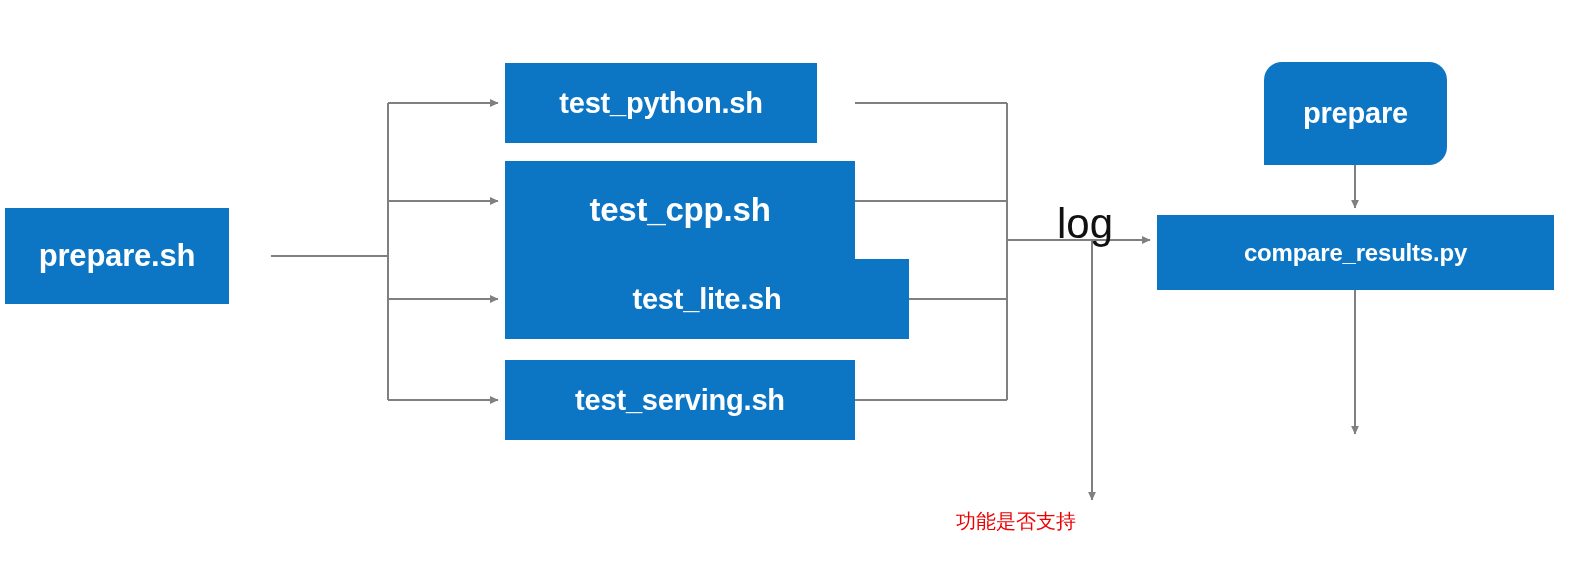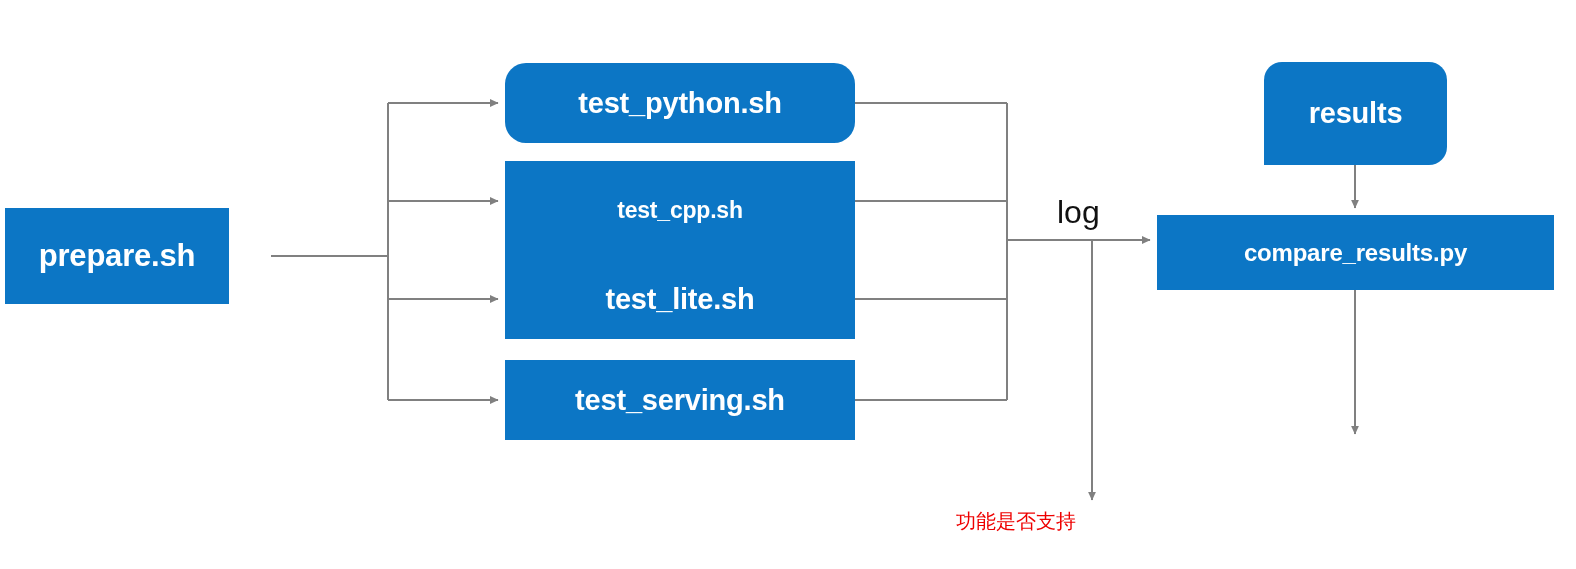--- a/index.html
+++ b/index.html
@@ -55,28 +55,28 @@
     color: #ee0000;
     font-weight: normal;
     font-family: "DejaVu Sans", "Liberation Sans", sans-serif;
     white-space: nowrap;
     text-align: center;
     z-index: 3;
   }
 
   
   #node-prepare      { left: 5px;    top: 208px; width: 224px; height: 96px;  font-size: 31px; }
-  #node-test-python  { left: 505px;  top: 63px;  width: 350px; height: 80px;  font-size: 29px; border-radius: 21px; }
-  #node-test-cpp     { left: 505px;  top: 161px; width: 350px; height: 98px;  font-size: 23px; }
-  #node-test-lite    { left: 505px;  top: 259px; width: 350px; height: 80px;  font-size: 29px; }
+  #node-test-python  { left: 505px;  top: 63px;  width: 312px; height: 80px;  font-size: 29px; }
+  #node-test-cpp     { left: 505px;  top: 161px; width: 350px; height: 98px;  font-size: 33px; }
+  #node-test-lite    { left: 505px;  top: 259px; width: 404px; height: 80px;  font-size: 29px; }
   #node-test-serving { left: 505px;  top: 360px; width: 350px; height: 80px;  font-size: 29px; }
   #node-results      { left: 1264px; top: 62px;  width: 183px; height: 103px; font-size: 29px; }
   #node-compare      { left: 1157px; top: 215px; width: 397px; height: 75px;  font-size: 24px; }
 
-  #label-log         { left: 1057px; top: 194px; font-size: 32px; }
+  #label-log         { left: 1057px; top: 200px; font-size: 42px; }
   #note-feature      { left: 956px;  top: 508px; font-size: 20px; }
   #note-precision    { left: 1238px; top: 442px; font-size: 32px; }
 </style>
 </head>
 <body>
 
 <div id="canvas">
 
   <svg id="wires" viewBox="0 0 1576 569" xmlns="http://www.w3.org/2000/svg">
     <defs>
@@ -114,21 +114,21 @@
   <div class="node node-process" id="node-prepare">prepare.sh</div>
 
   <div class="node node-process" id="node-test-python">test_python.sh</div>
 
   <div class="node node-process" id="node-test-cpp">test_cpp.sh</div>
 
   <div class="node node-process" id="node-test-lite">test_lite.sh</div>
 
   <div class="node node-process" id="node-test-serving">test_serving.sh</div>
 
-  <div class="node node-data" id="node-results">results</div>
+  <div class="node node-data" id="node-results">prepare</div>
 
   <div class="node node-process" id="node-compare">compare_results.py</div>
 
   <div class="edge-label" id="label-log">log</div>
 
   <div class="note-red" id="note-feature">功能是否支持</div>
 
 
 </div>
 

